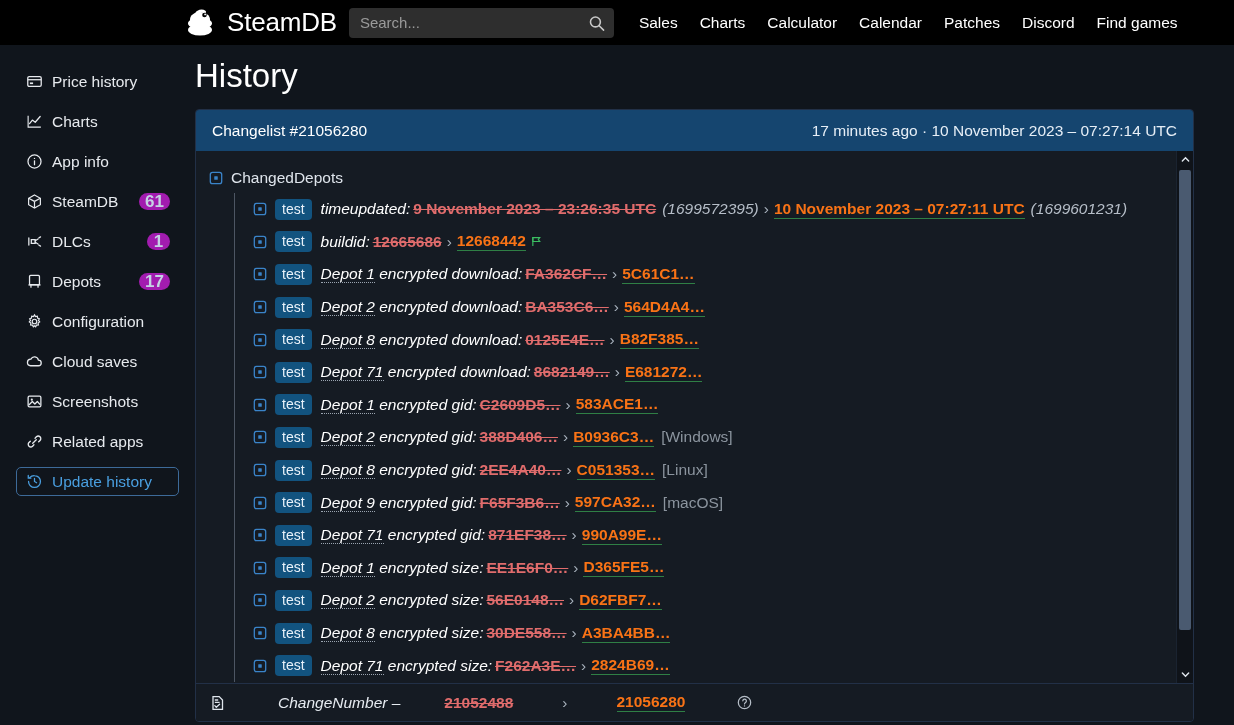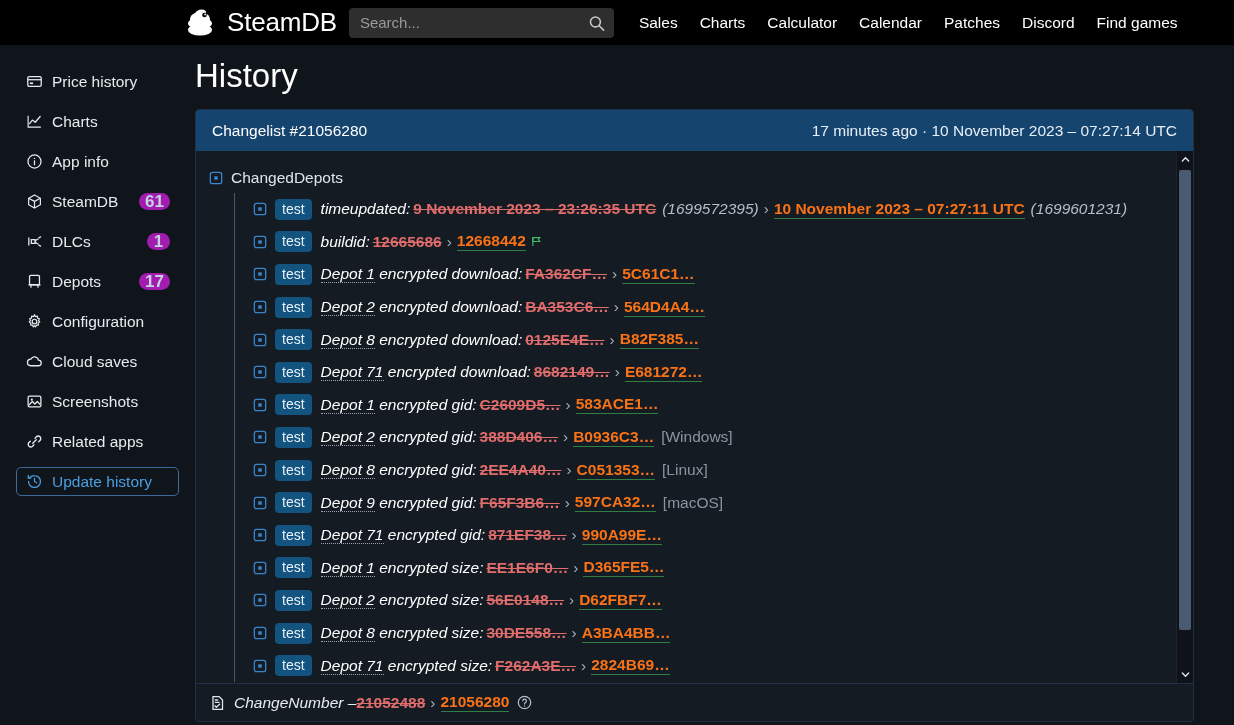--- a/index.html
+++ b/index.html
@@ -196,20 +196,21 @@
     height: 460px;
     background: #4a5a70; border-radius: 2px;
   }
 
   .card-foot {
     height: 38px; background: #151b23;
     border-top: 1px solid #223047;
     display: flex; align-items: center;
     padding: 0 14px;
     font-size: 15.5px;
+    gap: 44px;
   }
   .card-foot .ficon { width: 16px; height: 16px; margin-right: 8px; }
   .card-foot .ficon svg { width: 16px; height: 16px; display:block; }
   .foot-label { color: #e6ebf1; font-style: italic; }
   .help-icon { margin-left: 8px; width: 15px; height: 15px; }
   .help-icon svg { width: 15px; height: 15px; display:block; }
 </style>
 </head>
 <body>
 

